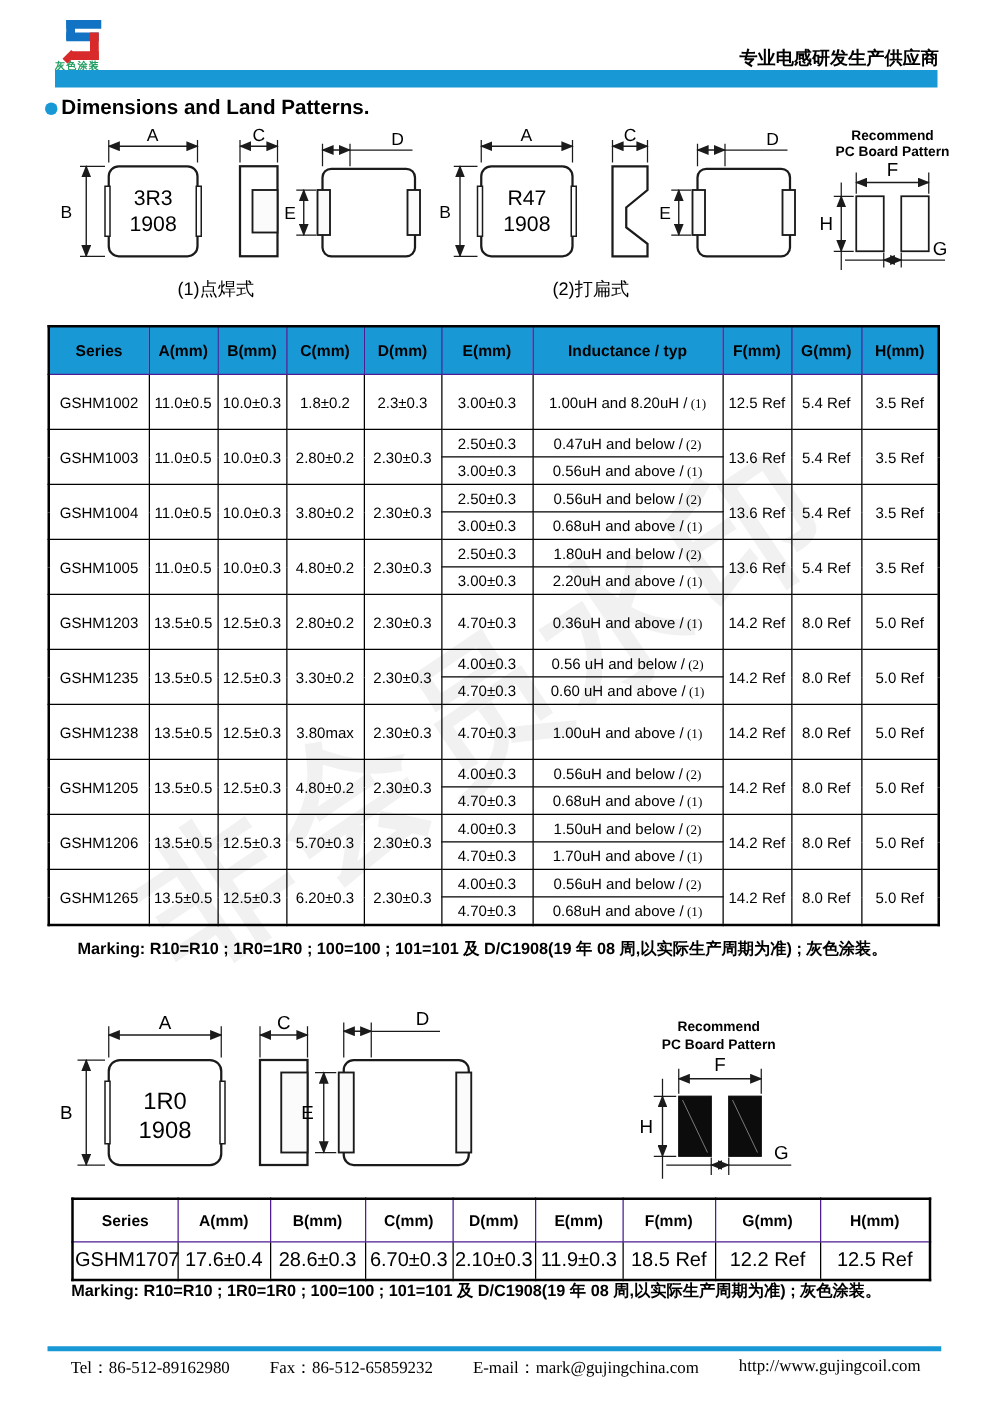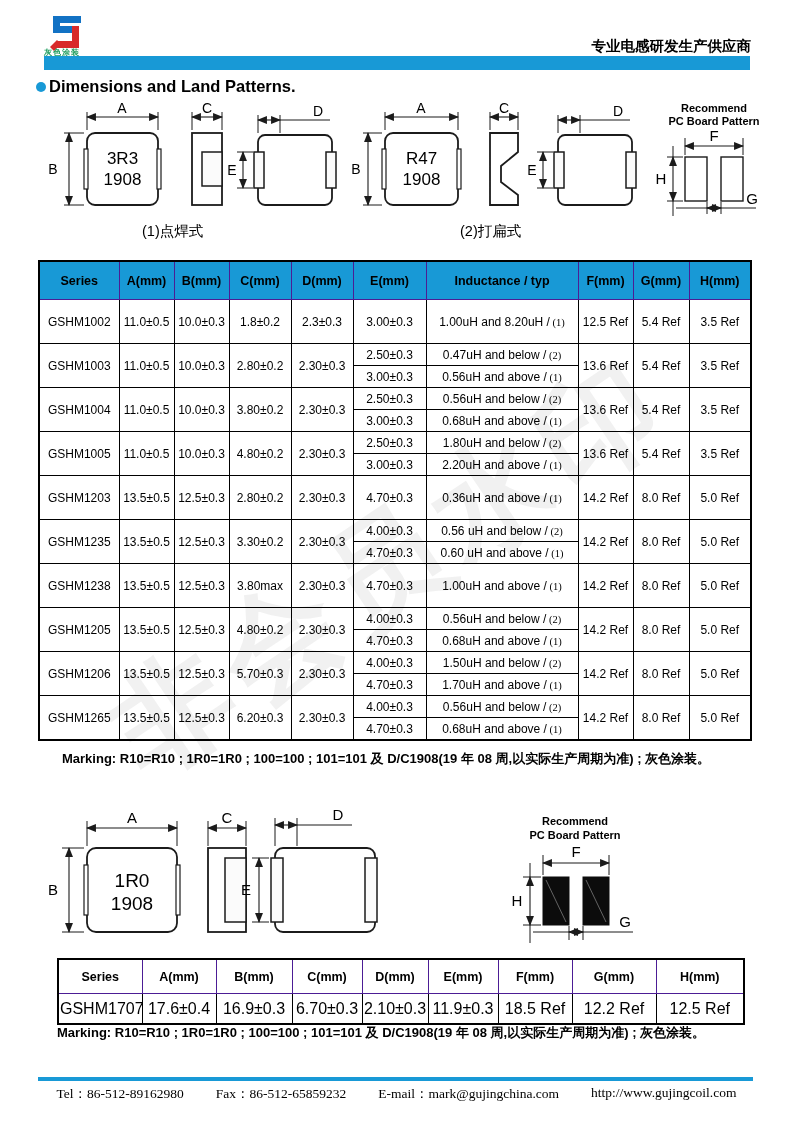--- a/index.html
+++ b/index.html
@@ -155,21 +155,21 @@
     <line class="ext" x1="206" y1="33" x2="206" y2="15"></line>
       <line class="ext" x1="228" y1="33" x2="228" y2="15"></line>
     <line class="dim" x1="206" y1="20" x2="228" y2="20"></line>
       <line class="ext" x1="228" y1="20" x2="278" y2="20"></line>
     <text class="dlab" x="266" y="16">D</text>
     <line class="ext" x1="201" y1="52" x2="185" y2="52"></line>
       <line class="ext" x1="201" y1="88" x2="185" y2="88"></line>
     <line class="dim" x1="191" y1="52" x2="191" y2="88"></line>
     <text class="dlab" x="180" y="75">E</text>
   </svg>
-  <div class="caption" style="left:460px;top:222px">(2)打扁式</div>
+  <div class="caption" style="left:442px;top:222px">(2)打扁式</div>
 
   <svg class="dwg" style="left:652px;top:100px" width="140" height="132">
     <text class="pcbtitle" x="62" y="12">Recommend</text>
     <text class="pcbtitle" x="62" y="25">PC Board Pattern</text>
     <line class="ext" x1="33" y1="55" x2="33" y2="38"></line>
       <line class="ext" x1="91" y1="55" x2="91" y2="38"></line>
     <line class="dim" x1="33" y1="46" x2="91" y2="46"></line>
     <text class="dlab2" x="62" y="41">F</text>
     <rect class="pad-open" x="33" y="57" width="22" height="44"></rect>
     <rect class="pad-open" x="69" y="57" width="22" height="44"></rect>
@@ -450,21 +450,21 @@
             <th>E(mm)</th>
             <th>F(mm)</th>
             <th>G(mm)</th>
             <th>H(mm)</th>
           </tr>
         </thead>
       <tbody>
           <tr>
             <td>GSHM1707</td>
             <td>17.6±0.4</td>
-            <td>16.9±0.3</td>
+            <td>28.6±0.3</td>
             <td>6.70±0.3</td>
             <td>2.10±0.3</td>
             <td>11.9±0.3</td>
             <td>18.5 Ref</td>
             <td>12.2 Ref</td>
             <td>12.5 Ref</td>
           </tr>
         </tbody>
     </table>
   </div>

